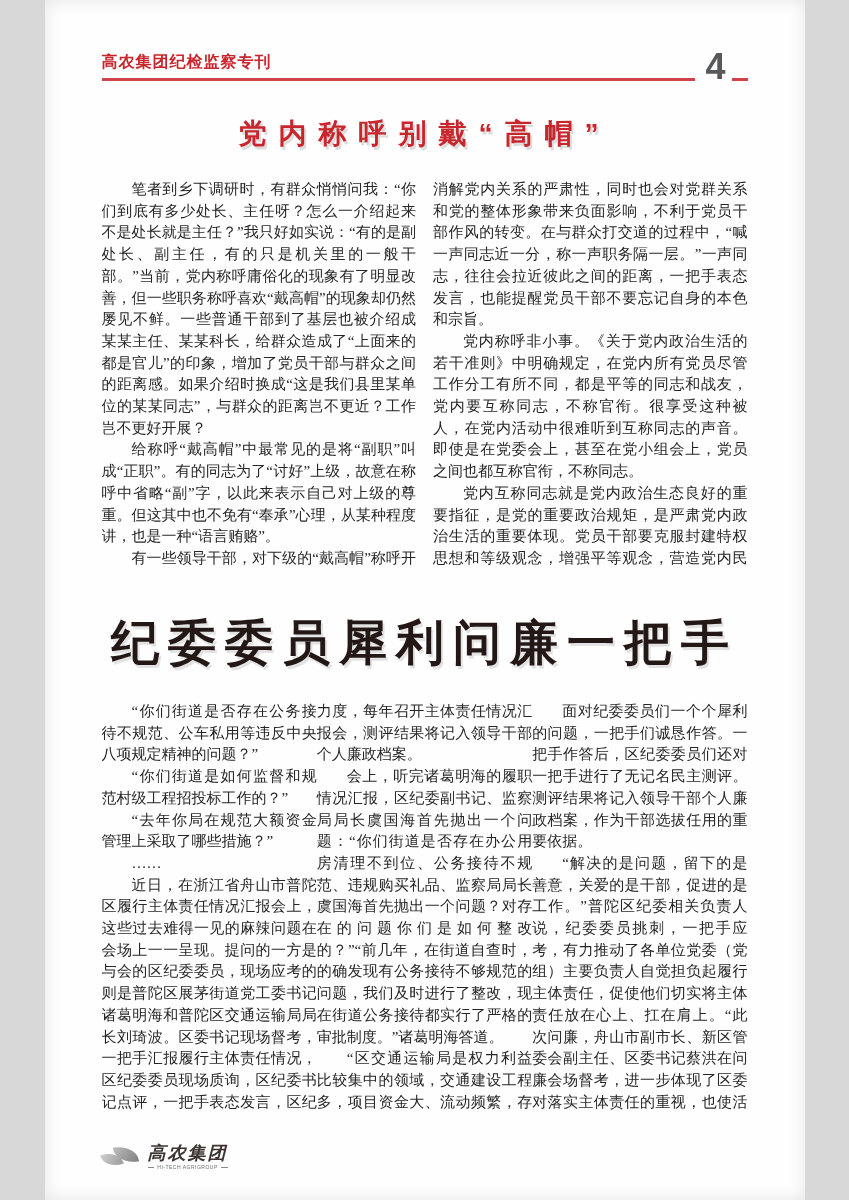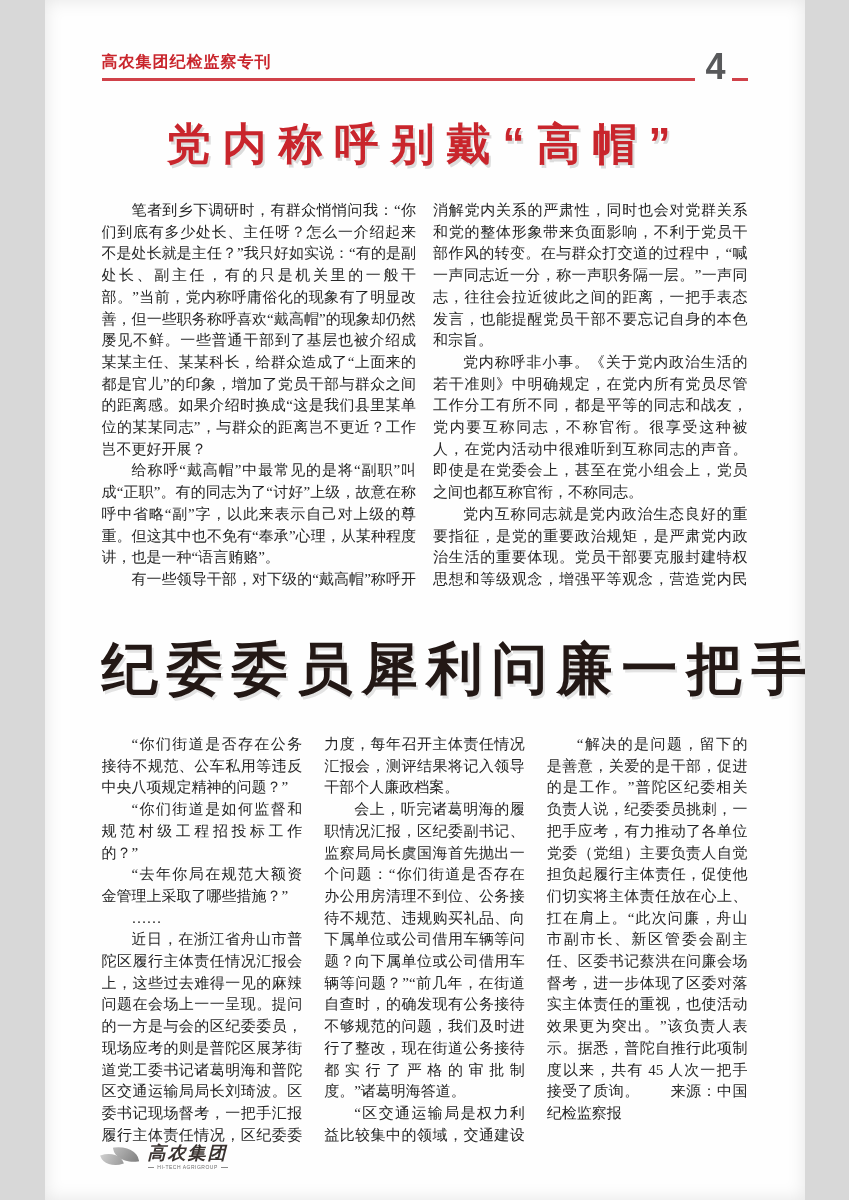--- a/index.html
+++ b/index.html
@@ -21,35 +21,35 @@
   .page-num {
     font-family:"Liberation Sans","DejaVu Sans",sans-serif;
     font-weight:900; font-size:36px; line-height:0.78; color:#58595b;
     margin:0 6px 0 10px;
   }
   .hdr-dash { width:16px; border-bottom:3px solid #d04149; align-self:flex-end; }
   
   .title1 {
     text-align:center; margin:34px 0 26px 0;
     font-family:"Liberation Sans","DejaVu Sans",sans-serif;
-    font-weight:900; font-size:44px; letter-spacing:12px; color:#c9252c;
+    font-weight:900; font-size:28px; letter-spacing:12px; color:#c9252c;
     text-shadow:2px 3px 0 #dcdcdc;
     white-space:nowrap;
   }
   .title2 {
     text-align:center; margin:40px 0 26px 0;
     font-family:"Liberation Sans","DejaVu Sans",sans-serif;
-    font-weight:900; font-size:56px; letter-spacing:9px; color:#231815;
+    font-weight:900; font-size:48px; letter-spacing:9px; color:#231815;
     text-shadow:2px 3px 0 #e3e3e3;
     white-space:nowrap;
   }
   
   .cols { display:flex; }
   .cols-2 { gap:17px; height:392px; overflow:hidden; }
-  .cols-3 { gap:22px; height:414px; overflow:hidden; }
+  .cols-3 { height:414px; overflow:hidden; }
   .col { flex:1; min-width:0; }
   .col p {
     font-size:15px; line-height:21.7px; color:#262626;
     text-align:justify; text-indent:2em;
   }
   .col p.noind { text-indent:0; }
   .col p.ellipsis { text-indent:2em; }
   
   .footer {
     position:absolute; left:57px; top:1144px;
@@ -116,24 +116,25 @@
     <div class="cols cols-3">
       <div class="col">
         <p>“你们街道是否存在公务接待不规范、公车私用等违反中央八项规定精神的问题？”</p>
         <p>“你们街道是如何监督和规范村级工程招投标工作的？”</p>
         <p>“去年你局在规范大额资金管理上采取了哪些措施？”</p>
         <p class="ellipsis">……</p>
         <p>近日，在浙江省舟山市普陀区履行主体责任情况汇报会上，这些过去难得一见的麻辣问题在会场上一一呈现。提问的一方是与会的区纪委委员，现场应考的则是普陀区展茅街道党工委书记诸葛明海和普陀区交通运输局局长刘琦波。区委书记现场督考，一把手汇报履行主体责任情况，区纪委委员现场质询，区纪委书记点评，一把手表态发言，区纪委委员进行无记名民主测评……借此让第一责任人“亮亮相”、让纪委委员“挑挑刺”、让领导干部“红红脸”。自 2014 年以来，普陀区加大对全区各地各单位党委（党组）履行主体责任的监督检查</p>
       </div>
       <div class="col">
         <p class="noind">力度，每年召开主体责任情况汇报会，测评结果将记入领导干部个人廉政档案。</p>
-        <p>会上，听完诸葛明海的履职情况汇报，区纪委副书记、监察局局长虞国海首先抛出一个问题：“你们街道是否存在办公用房清理不到位、公务接待不规范、违规购买礼品、向下属单位或公司借用车辆等问题？向下属单位或公司借用车辆等问题？”“前几年，在街道自查时，的确发现有公务接待不够规范的问题，我们及时进行了整改，现在街道公务接待都实行了严格的审批制度。”诸葛明海答道。</p>
+        <p>会上，听完诸葛明海的履职情况汇报，区纪委副书记、监察局局长虞国海首先抛出一个问题：“你们街道是否存在办公用房清理不到位、公务接待不规范、违规购买礼品、监察局局长虞国海首先抛出一个问题？对存在的问题你们是如何整改的？”“前几年，在街道自查时，的确发现有公务接待不够规范的问题，我们及时进行了整改，现在街道公务接待都实行了严格的审批制度。”诸葛明海答道。</p>
         <p>“区交通运输局是权力利益比较集中的领域，交通建设工程多，项目资金大、流动频繁，存在较高的廉政风险。”区纪委副书记贺方忠向刘琦波发问，“你们局党组采取了哪些针对性的措施？”刘琦波答道：“去年以来，区交通运输局建立完善了包括《交通工程执法效能监察实施意见》、《工程项目设计变更联席会议制度》等一系列制度，通过严格执行这</p>
       </div>
       <div class="col">
+        <p>面对纪委委员们一个个犀利的问题，一把手们诚恳作答。一把手作答后，区纪委委员们还对一把手进行了无记名民主测评。测评结果将记入领导干部个人廉政档案，作为干部选拔任用的重要依据。</p>
         <p>“解决的是问题，留下的是善意，关爱的是干部，促进的是工作。”普陀区纪委相关负责人说，纪委委员挑刺，一把手应考，有力推动了各单位党委（党组）主要负责人自觉担负起履行主体责任，促使他们切实将主体责任放在心上、扛在肩上。“此次问廉，舟山市副市长、新区管委会副主任、区委书记蔡洪在问廉会场督考，进一步体现了区委对落实主体责任的重视，也使活动效果更为突出。”该负责人表示。据悉，普陀自推行此项制度以来，共有 45 人次一把手接受了质询。　　来源：中国纪检监察报</p>
       </div>
     </div>
   </div>
 
   <div class="footer">
     <span class="leaf-wrap">
       <i class="leaf l1"></i>
         <i class="leaf l2"></i>
     </span>

